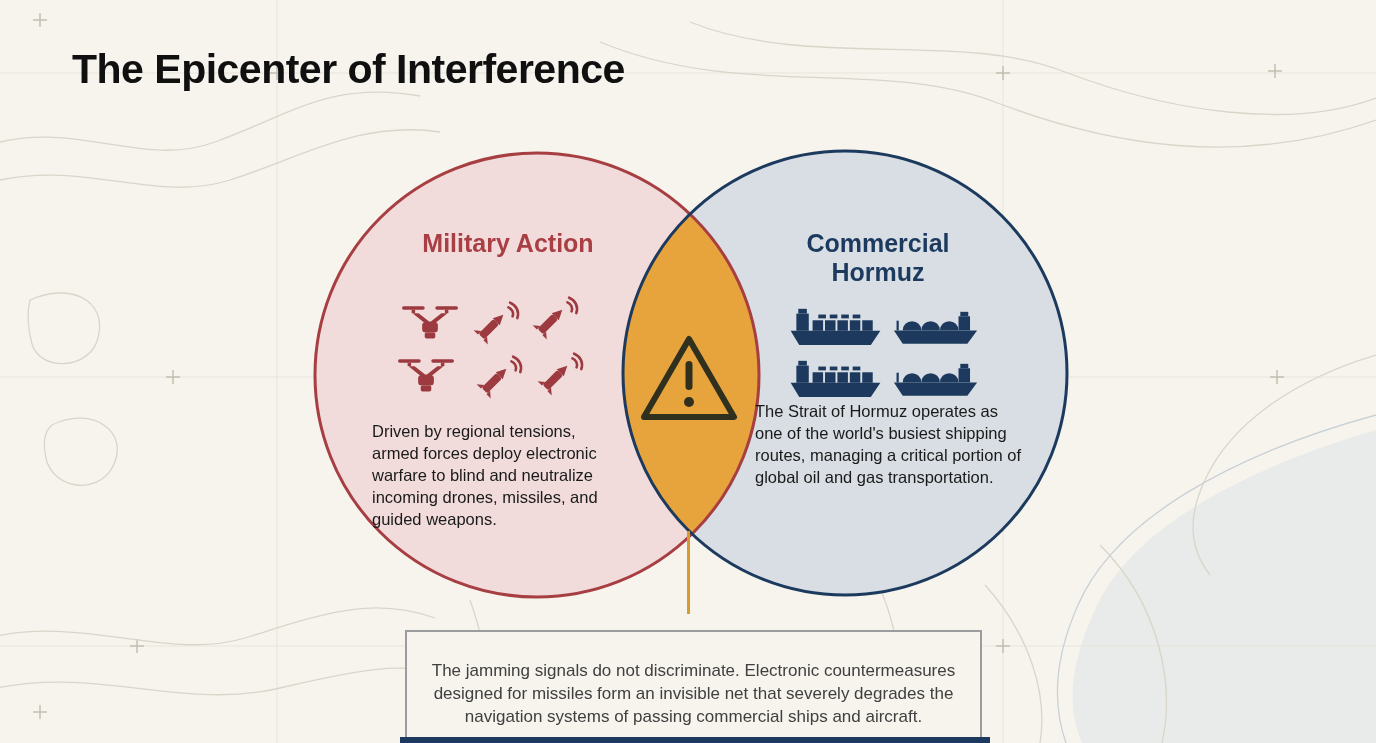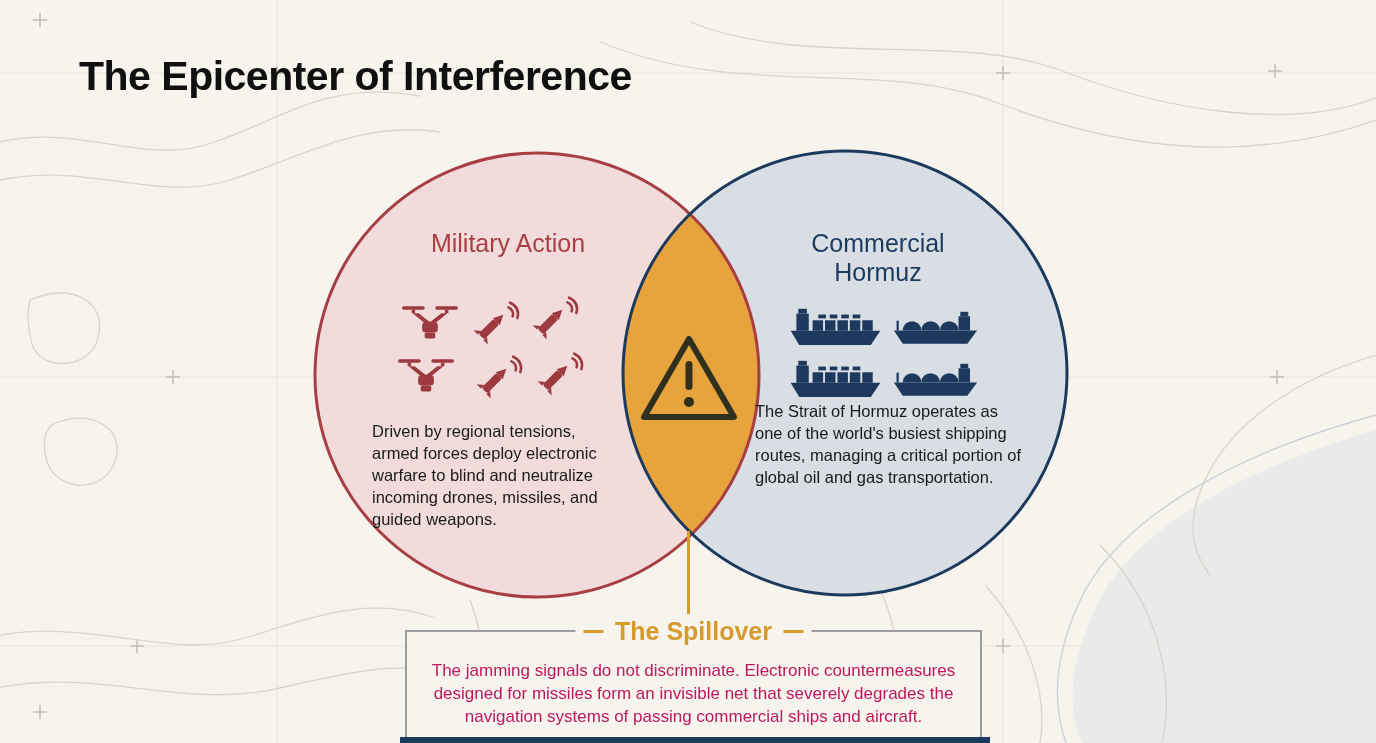--- a/index.html
+++ b/index.html
@@ -4,41 +4,41 @@
 <style>
   html,body{margin:0;padding:0}
   body{
     width:1376px;height:743px;position:relative;overflow:hidden;
     background:#f6f4ed;color:#161616;
     font-family:"Liberation Sans","DejaVu Sans",sans-serif;
   }
   .abs{position:absolute}
   #bg{left:0;top:0;z-index:0}
   #venn{left:300px;top:140px;z-index:1}
-  #title{left:64px;top:38px;margin:15px;font-size:41px;font-weight:bold;letter-spacing:-0.5px;color:#101010;z-index:3}
-  .circle-title{z-index:3;font-weight:normal;font-size:25px;text-align:center;line-height:1.15}
+  #title{left:64px;top:38px;margin:8px;font-size:41px;font-weight:bold;letter-spacing:-0.5px;color:#101010;z-index:3}
+  .circle-title{z-index:3;font-weight:bold;font-size:25px;text-align:center;line-height:1.15}
   #mil-title{left:378px;top:229px;width:260px;color:#a93f45}
   #com-title{left:778px;top:229px;width:200px;color:#1c3a5e}
   .desc{z-index:3;font-size:16.5px;line-height:1.33;color:#1a1a1a}
   #mil-desc{left:372px;top:421px;width:250px}
   #com-desc{left:755px;top:401px;width:266px}
   .icon{z-index:3}
   #warning{z-index:3}
   #connector{left:687px;top:531px;width:3px;height:83px;background:#d79a2e;z-index:3}
   #spill-box{
     left:405px;top:630px;width:577px;height:113px;box-sizing:border-box;
     border:2px solid #9b9c9e;background:#f6f4ed;z-index:4;
   }
   #spill-label{
     position:absolute;top:-17px;left:50%;transform:translateX(-50%);
     display:flex;align-items:center;gap:12px;background:#f6f4ed;padding:0 8px;
     font-size:25px;font-weight:bold;color:#d79a2e;line-height:32px;white-space:nowrap;
   }
   #spill-label::before,#spill-label::after{content:"";display:block;width:20px;height:3px;background:#d79a2e}
-  #spill-text{margin:0;padding:27px 10px 0;font-size:17px;line-height:1.36;text-align:center;color:#be185d}
+  #spill-text{margin:0;padding:27px 10px 0;font-size:17px;line-height:1.36;text-align:center;color:#404040}
   #bottom-bar{left:400px;top:737px;width:590px;height:6px;background:#1d3a5e;z-index:5}
 </style>
 </head>
 <body>
 
 <div>
 
   <svg id="bg" class="abs" width="1376" height="743" viewBox="0 0 1376 743">
     <path fill="#dde3e7" opacity="0.55" d="M1376,430 C1240,470 1130,530 1095,610 C1065,675 1070,715 1082,743 L1376,743 Z"></path>
     <g stroke="#e8e5dc" stroke-width="1" fill="none">
@@ -228,19 +228,18 @@
 
   <svg id="warning" class="abs" style="left:637px;top:330px" width="104" height="96" viewBox="0 0 104 96">
     <path d="M52 9 L97 87 H7 Z" fill="none" stroke="#30301f" stroke-width="6" stroke-linejoin="round"></path>
     <rect x="48.5" y="31" width="7" height="29" rx="3.5" fill="#30301f"></rect>
     <circle cx="52" cy="72" r="5" fill="#30301f"></circle>
   </svg>
 
   <div id="connector" class="abs"></div>
 
   <div id="spill-box" class="abs">
-    <div id="spill-label">The Spillover</div>
     <p id="spill-text">The jamming signals do not discriminate. Electronic countermeasures designed for missiles form an invisible net that severely degrades the navigation systems of passing commercial ships and aircraft.</p>
   </div>
 
   <div id="bottom-bar" class="abs"></div>
 
 </div>
 
 </body></html>

